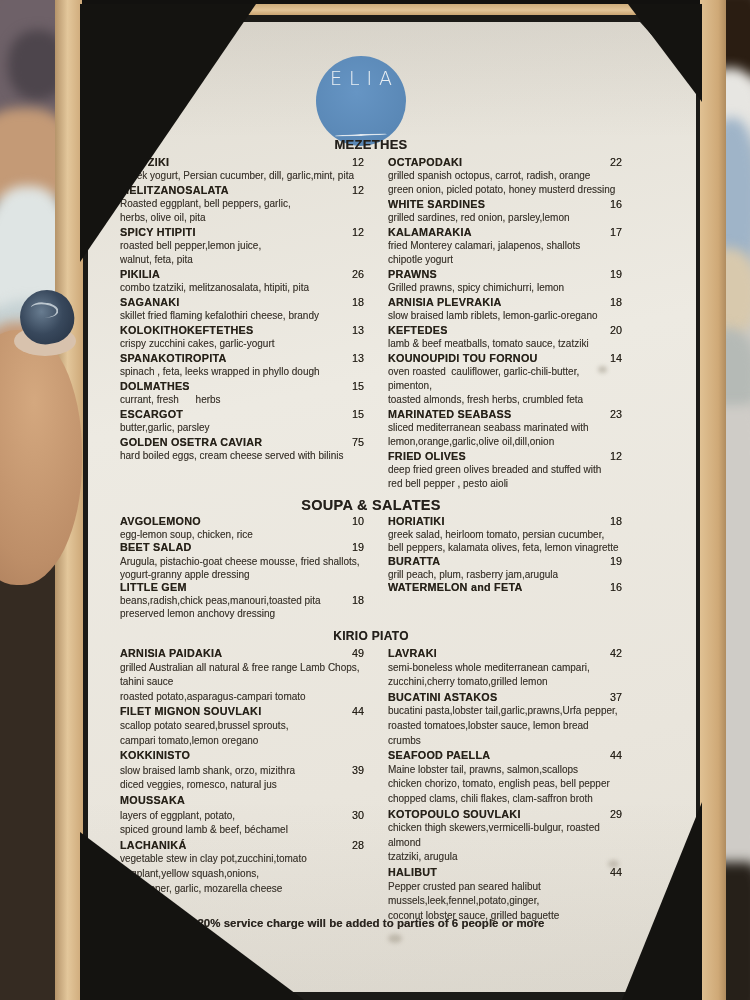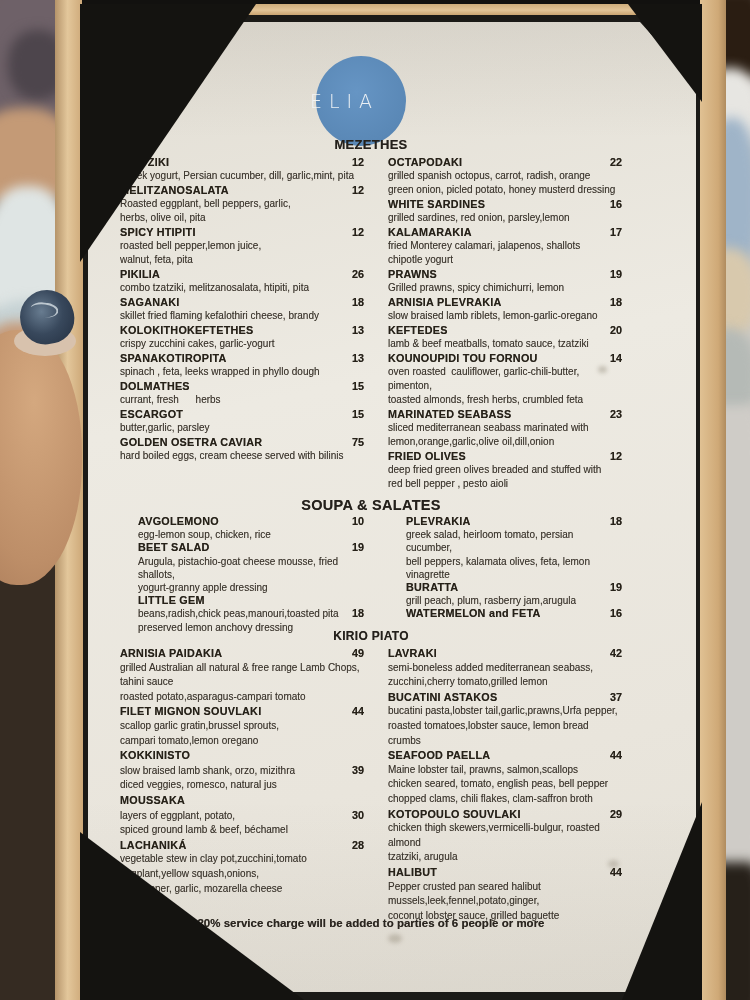--- a/index.html
+++ b/index.html
@@ -34,41 +34,41 @@
   .pocket-tl{left:80px;top:4px;width:176px;height:258px;clip-path:polygon(0 0,100% 0,0 100%);}
   .pocket-tr{left:628px;top:4px;width:74px;height:98px;clip-path:polygon(0 0,100% 0,100% 100%);}
   .pocket-bl{left:80px;top:832px;width:224px;height:168px;clip-path:polygon(0 0,100% 100%,0 100%);}
   .pocket-br{left:622px;top:802px;width:80px;height:198px;clip-path:polygon(100% 0,100% 100%,0 100%);}
 
   .stain{position:absolute;border-radius:50%;filter:blur(2px);z-index:5;}
 
   
   .logo{position:absolute;left:228px;top:34px;width:90px;height:90px;border-radius:50%;
     background:radial-gradient(circle at 45% 40%,#6695c4,#5a88b6 70%,#4f7dab);
-    display:flex;align-items:center;justify-content:center;z-index:5;gap:40px;}
+    display:flex;flex-direction:column;align-items:center;justify-content:center;z-index:5;gap:40px;}
   .logo-text{color:#f2f5f7;font-size:19px;font-weight:200;letter-spacing:7px;
     padding-left:7px;font-family:"DejaVu Sans",sans-serif;opacity:.95;}
   .logo-underline{width:52px;height:0;border-bottom:2px solid #eef2f4;margin-top:5px;
     transform:rotate(-2deg);border-radius:50%;opacity:.9;}
 
   
   .sec{position:absolute;left:0;width:608px;z-index:5;color:#2e2924;}
   .sec-h{margin-left:32px;width:502px;text-align:center;font-weight:bold;color:#24201b;
     letter-spacing:.3px;line-height:16px;text-shadow:0 0 .6px rgba(40,35,30,.55);}
   .cols{display:flex;padding-left:32px;margin-top:2px;}
   .col-l{width:244px;margin-right:24px;}
   .col-r{width:234px;}
   .line{display:flex;justify-content:space-between;align-items:baseline;}
   .line > span:first-child{white-space:pre-wrap;}
   .nm > span:first-child{font-weight:bold;font-size:10.8px;color:#262118;letter-spacing:.25px;
     text-shadow:0 0 .6px rgba(40,35,30,.6);}
   .ds > span:first-child{font-size:10px;color:#3b352d;text-shadow:0 0 .5px rgba(60,54,45,.45);}
-  .pr{font-weight:bold;font-size:10.8px;color:#262118;text-shadow:0 0 .6px rgba(40,35,30,.6);}
+  .pr{font-weight:normal;font-size:10.8px;color:#262118;text-shadow:0 0 .6px rgba(40,35,30,.6);}
   #sec1{top:115px;} #sec1 .sec-h{font-size:13px;} #sec1 .line{line-height:14px;}
-  #sec2{top:475px;} #sec2 .sec-h{font-size:14.5px;} #sec2 .line{line-height:13.2px;margin-left:18px;}
+  #sec2{top:475px;} #sec2 .sec-h{font-size:14.5px;} #sec2 .line{line-height:13.2px;}
   #sec3{top:606px;} #sec3 .sec-h{font-size:12px;} #sec3 .line{line-height:14.6px;justify-content:space-between;}
   .foot{position:absolute;left:32px;top:895px;width:502px;text-align:center;z-index:5;
     font-size:11.5px;font-weight:bold;color:#2a251f;text-shadow:0 0 .6px rgba(40,35,30,.55);}
 
   
   .thumb{position:absolute;left:-10px;top:282px;width:110px;height:300px;z-index:7;filter:blur(.7px);}
   .thumb-body{position:absolute;left:-34px;top:48px;width:126px;height:255px;border-radius:48%;
     background:radial-gradient(ellipse at 62% 28%,#d4a87f,#bd8e68 62%,#a87a58 95%);}
   .nail-rim{position:absolute;left:24px;top:44px;width:62px;height:30px;border-radius:50%;
     background:#d8c2ad;}
@@ -357,21 +357,21 @@
                 <span class="pr">18</span>
               </div>
               <div class="line ds">
                 <span>preserved lemon anchovy dressing</span>
               </div>
             </div>
           </div>
         <div class="col-r">
             <div class="item">
               <div class="line nm">
-                <span>PLEVRAKIA</span>
+                <span>HORIATIKI</span>
                 <span class="pr">18</span>
               </div>
               <div class="line ds">
                 <span>greek salad, heirloom tomato, persian cucumber,</span>
               </div>
               <div class="line ds">
                 <span>bell peppers, kalamata olives, feta, lemon vinagrette</span>
               </div>
             </div>
             <div class="item">
@@ -411,21 +411,21 @@
               <div class="line ds">
                 <span>roasted potato,asparagus-campari tomato</span>
               </div>
             </div>
             <div class="item">
               <div class="line nm">
                 <span>FILET MIGNON SOUVLAKI</span>
                 <span class="pr">44</span>
               </div>
               <div class="line ds">
-                <span>scallop garlic gratin,brussel sprouts,</span>
+                <span>scallop potato seared,brussel sprouts,</span>
               </div>
               <div class="line ds">
                 <span>campari tomato,lemon oregano</span>
               </div>
             </div>
             <div class="item">
               <div class="line nm">
                 <span>KOKKINISTO</span>
               </div>
               <div class="line ds">
@@ -464,21 +464,21 @@
               </div>
             </div>
           </div>
         <div class="col-r">
             <div class="item">
               <div class="line nm">
                 <span>LAVRAKI</span>
                 <span class="pr">42</span>
               </div>
               <div class="line ds">
-                <span>semi-boneless added mediterranean seabass,</span>
+                <span>semi-boneless whole mediterranean campari,</span>
               </div>
               <div class="line ds">
                 <span>zucchini,cherry tomato,grilled lemon</span>
               </div>
             </div>
             <div class="item">
               <div class="line nm">
                 <span>BUCATINI ASTAKOS</span>
                 <span class="pr">37</span>
               </div>
@@ -491,21 +491,21 @@
             </div>
             <div class="item">
               <div class="line nm">
                 <span>SEAFOOD PAELLA</span>
                 <span class="pr">44</span>
               </div>
               <div class="line ds">
                 <span>Maine lobster tail, prawns, salmon,scallops</span>
               </div>
               <div class="line ds">
-                <span>chicken seared, tomato, english peas, bell pepper</span>
+                <span>chicken chorizo, tomato, english peas, bell pepper</span>
               </div>
               <div class="line ds">
                 <span>chopped clams, chili flakes, clam-saffron broth</span>
               </div>
             </div>
             <div class="item">
               <div class="line nm">
                 <span>KOTOPOULO SOUVLAKI</span>
                 <span class="pr">29</span>
               </div>

